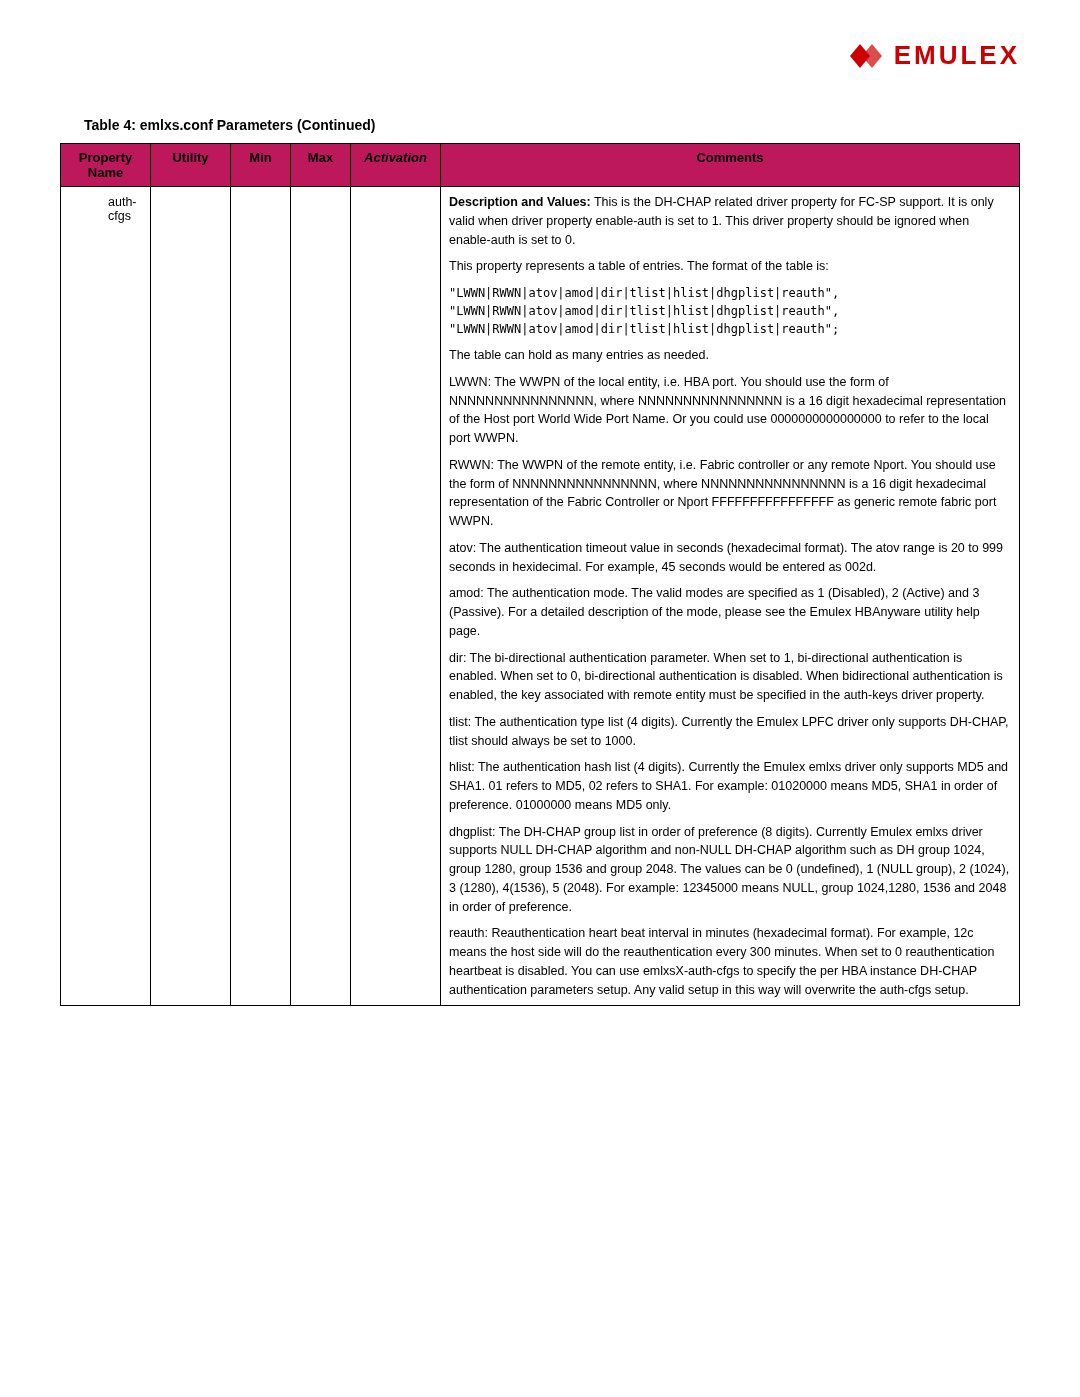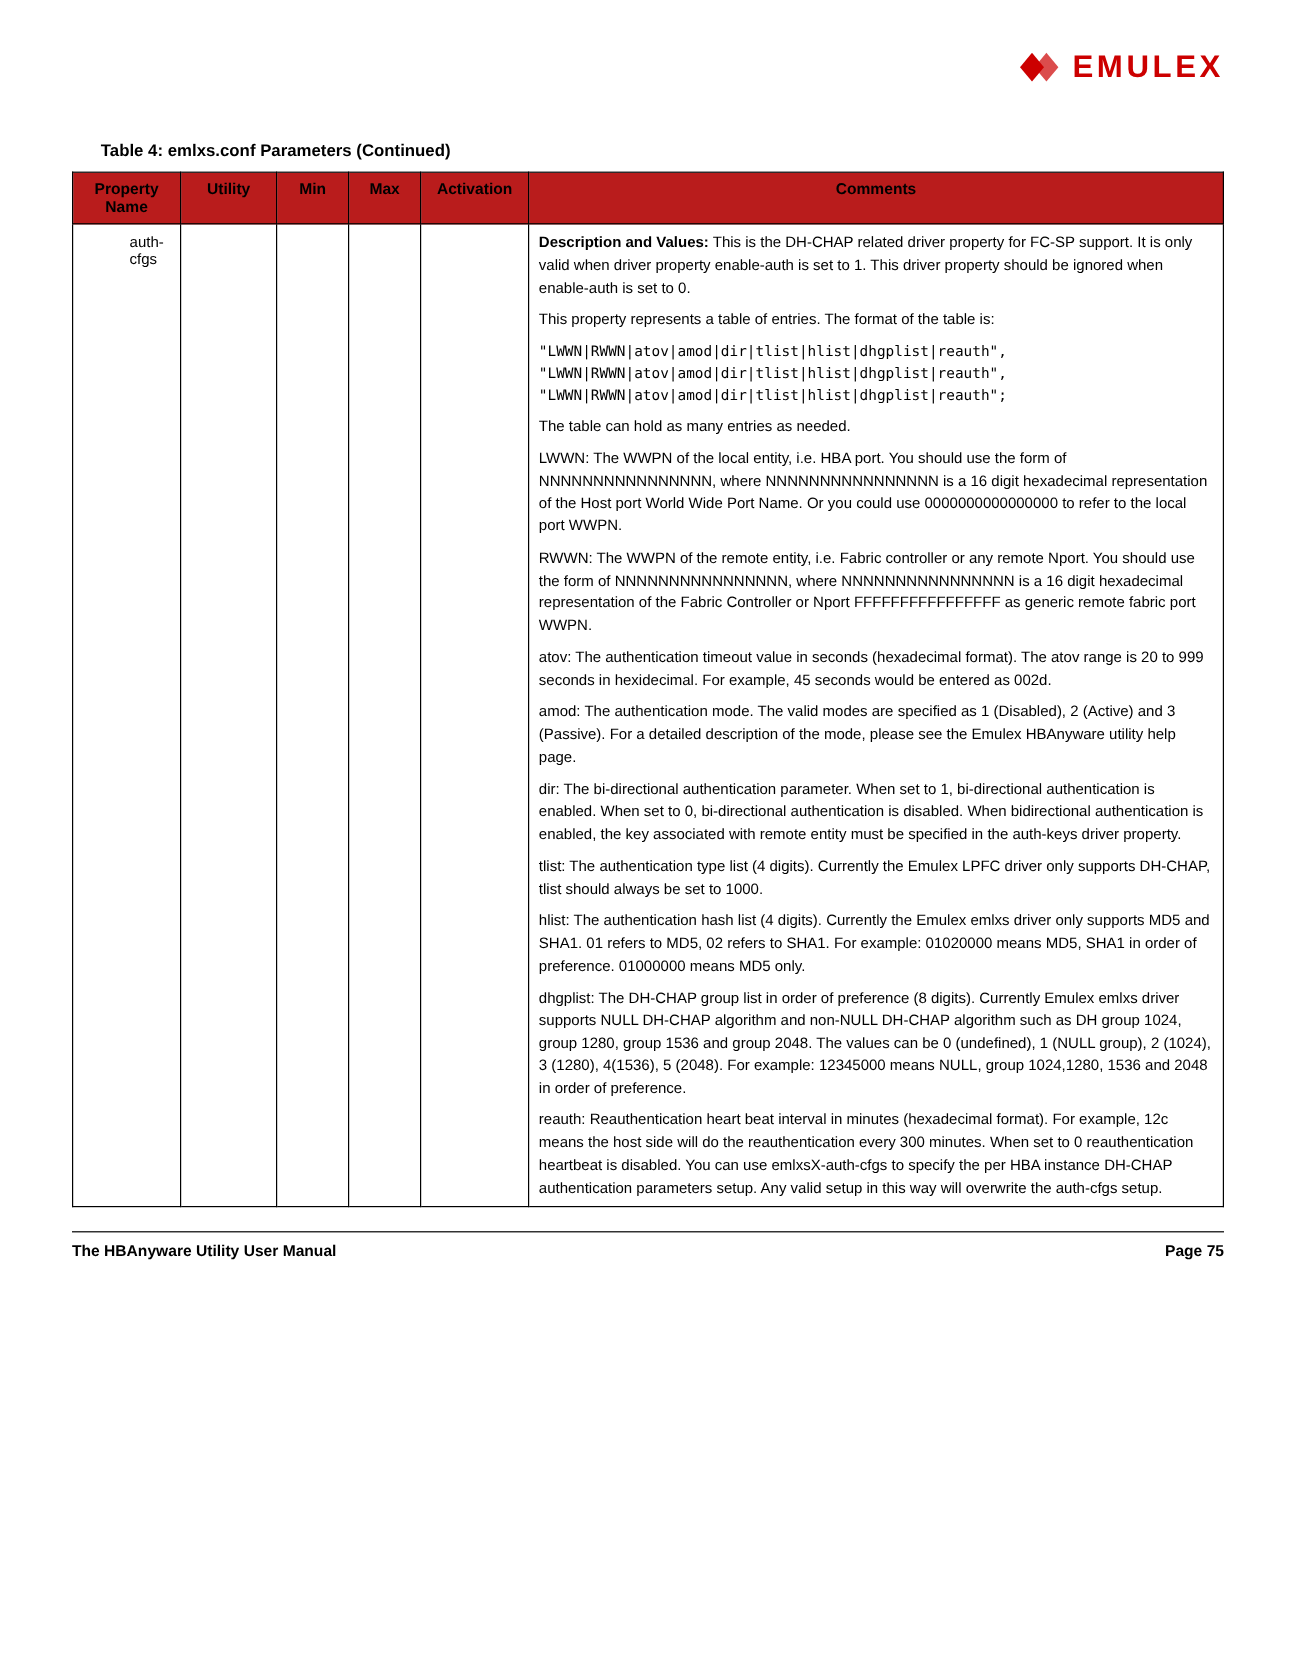--- a/index.html
+++ b/index.html
@@ -42,29 +42,29 @@
       width: 100%;
       border-collapse: collapse;
       border: 1px solid #000;
     }
     table.main-table th, table.main-table td {
       border: 1px solid #000;
       padding: 6px 8px;
       vertical-align: top;
     }
     table.main-table thead th {
-      background: #b91c1c;
+      background: #be185d;
       font-weight: bold;
       font-size: 13px;
     }
     .col-property { width: 90px; }
     .col-default { width: 80px; }
     .col-min { width: 60px; }
     .col-max { width: 60px; margin-left: 28px; }
-    .col-activation { width: 90px; }
+    .col-activation { width: 90px; font-style: italic; }
     .col-comments { width: auto; }
     .cell-content {
       font-size: 12.5px;
       line-height: 1.5;
     }
     .cell-content p {
       margin-bottom: 8px;
     }
     .cell-content p:last-child {
       margin-bottom: 0;
@@ -148,17 +148,13 @@
             <p>tlist: The authentication type list (4 digits). Currently the Emulex LPFC driver only supports DH-CHAP, tlist should always be set to 1000.</p>
             <p>hlist: The authentication hash list (4 digits). Currently the Emulex emlxs driver only supports MD5 and SHA1. 01 refers to MD5, 02 refers to SHA1. For example: 01020000 means MD5, SHA1 in order of preference. 01000000 means MD5 only.</p>
             <p>dhgplist: The DH-CHAP group list in order of preference (8 digits). Currently Emulex emlxs driver supports NULL DH-CHAP algorithm and non-NULL DH-CHAP algorithm such as DH group 1024, group 1280, group 1536 and group 2048. The values can be 0 (undefined), 1 (NULL group), 2 (1024), 3 (1280), 4(1536), 5 (2048). For example: 12345000 means NULL, group 1024,1280, 1536 and 2048 in order of preference.</p>
             <p>reauth: Reauthentication heart beat interval in minutes (hexadecimal format). For example, 12c means the host side will do the reauthentication every 300 minutes. When set to 0 reauthentication heartbeat is disabled. You can use emlxsX-auth-cfgs to specify the per HBA instance DH-CHAP authentication parameters setup. Any valid setup in this way will overwrite the auth-cfgs setup.</p>
           </div>
         </td>
       </tr>
     </tbody>
   </table>
 
-  <div class="footer">
-    <span class="footer-left">The HBAnyware Utility User Manual</span>
-    <span class="footer-right">Page 75</span>
-  </div>
 </div>
 
 </body></html>

